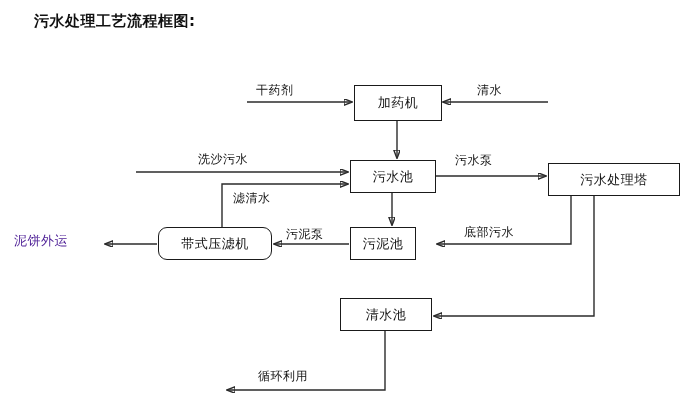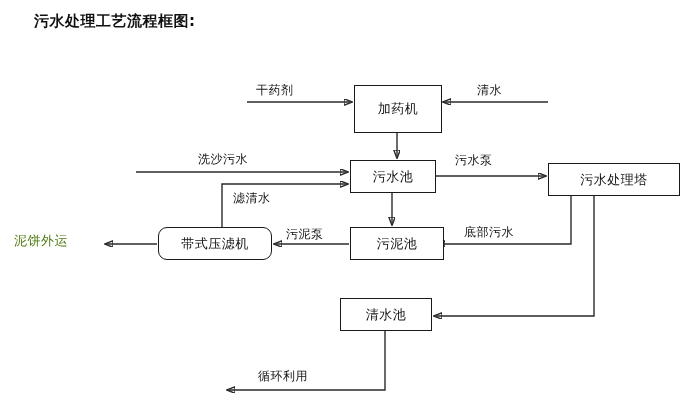--- a/index.html
+++ b/index.html
@@ -40,21 +40,21 @@
     position:absolute;
     font-size:12px;
     color:#111111;
     white-space:nowrap;
     letter-spacing:0.5px;
     background:transparent;
   }
   .term-label{
     position:absolute;
     font-size:13px;
-    color:#4d7c0f;
+    color:#4c1d95;
     white-space:nowrap;
     letter-spacing:0.5px;
   }
   svg.wires{
     position:absolute;left:0;top:0;width:700px;height:420px;
     pointer-events:none;
   }
   svg.wires line, svg.wires polyline, svg.wires path{
     stroke:#2b2b2b;stroke-width:1.4;fill:none;
   }
@@ -91,37 +91,37 @@
 
     <line x1="349" y1="244" x2="274" y2="244" marker-end="url(#arrow)"></line>
 
     <line x1="157" y1="244" x2="105" y2="244" marker-end="url(#arrow)"></line>
 
     <polyline points="594,196 594,316 434,316" marker-end="url(#arrow)"></polyline>
 
     <polyline points="385,331 385,390 227,390" marker-end="url(#arrow)"></polyline>
   </svg>
 
-  <div class="node" style="left:354px;top:85px;width:88px;height:48px;">
+  <div class="node" style="left:354px;top:85px;width:88px;height:36px;">
     <span>加药机</span>
   </div>
 
   <div class="node" style="left:548px;top:163px;width:132px;height:33px;">
     <span>污水处理塔</span>
   </div>
 
   <div class="node" style="left:350px;top:160px;width:86px;height:33px;">
     <span>污水池</span>
   </div>
 
   <div class="node" style="left:158px;top:227px;width:114px;height:33px;border-radius:9px;">
     <span>带式压滤机</span>
   </div>
 
-  <div class="node" style="left:350px;top:227px;width:94px;height:33px;">
+  <div class="node" style="left:350px;top:227px;width:66px;height:33px;">
     <span>污泥池</span>
   </div>
 
   <div class="node" style="left:340px;top:298px;width:92px;height:33px;">
     <span>清水池</span>
   </div>
 
   <div class="edge-label" style="left:256px;top:82px;">干药剂</div>
 
   <div class="edge-label" style="left:477px;top:82px;">清水</div>

